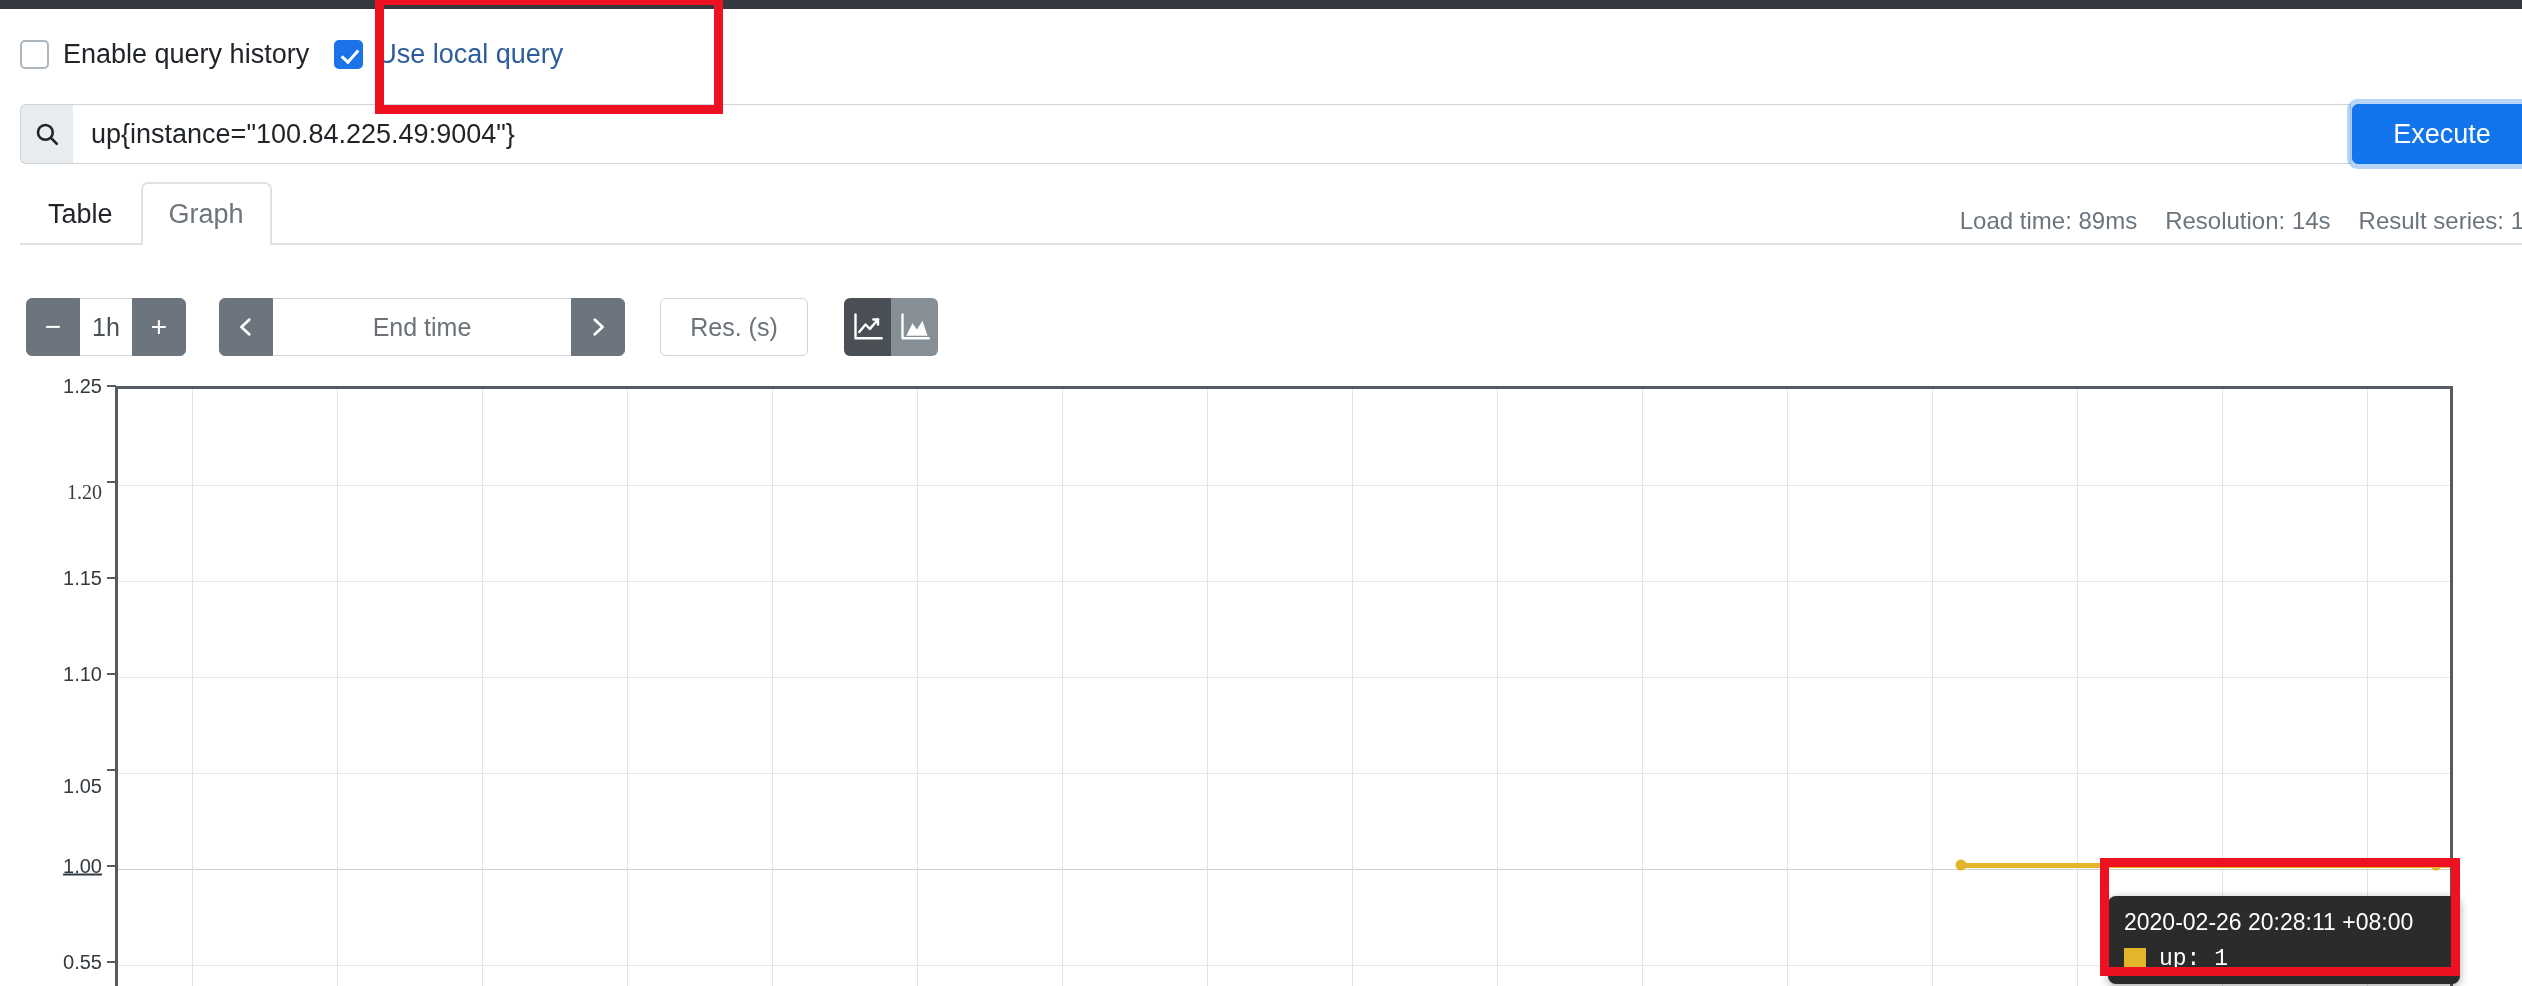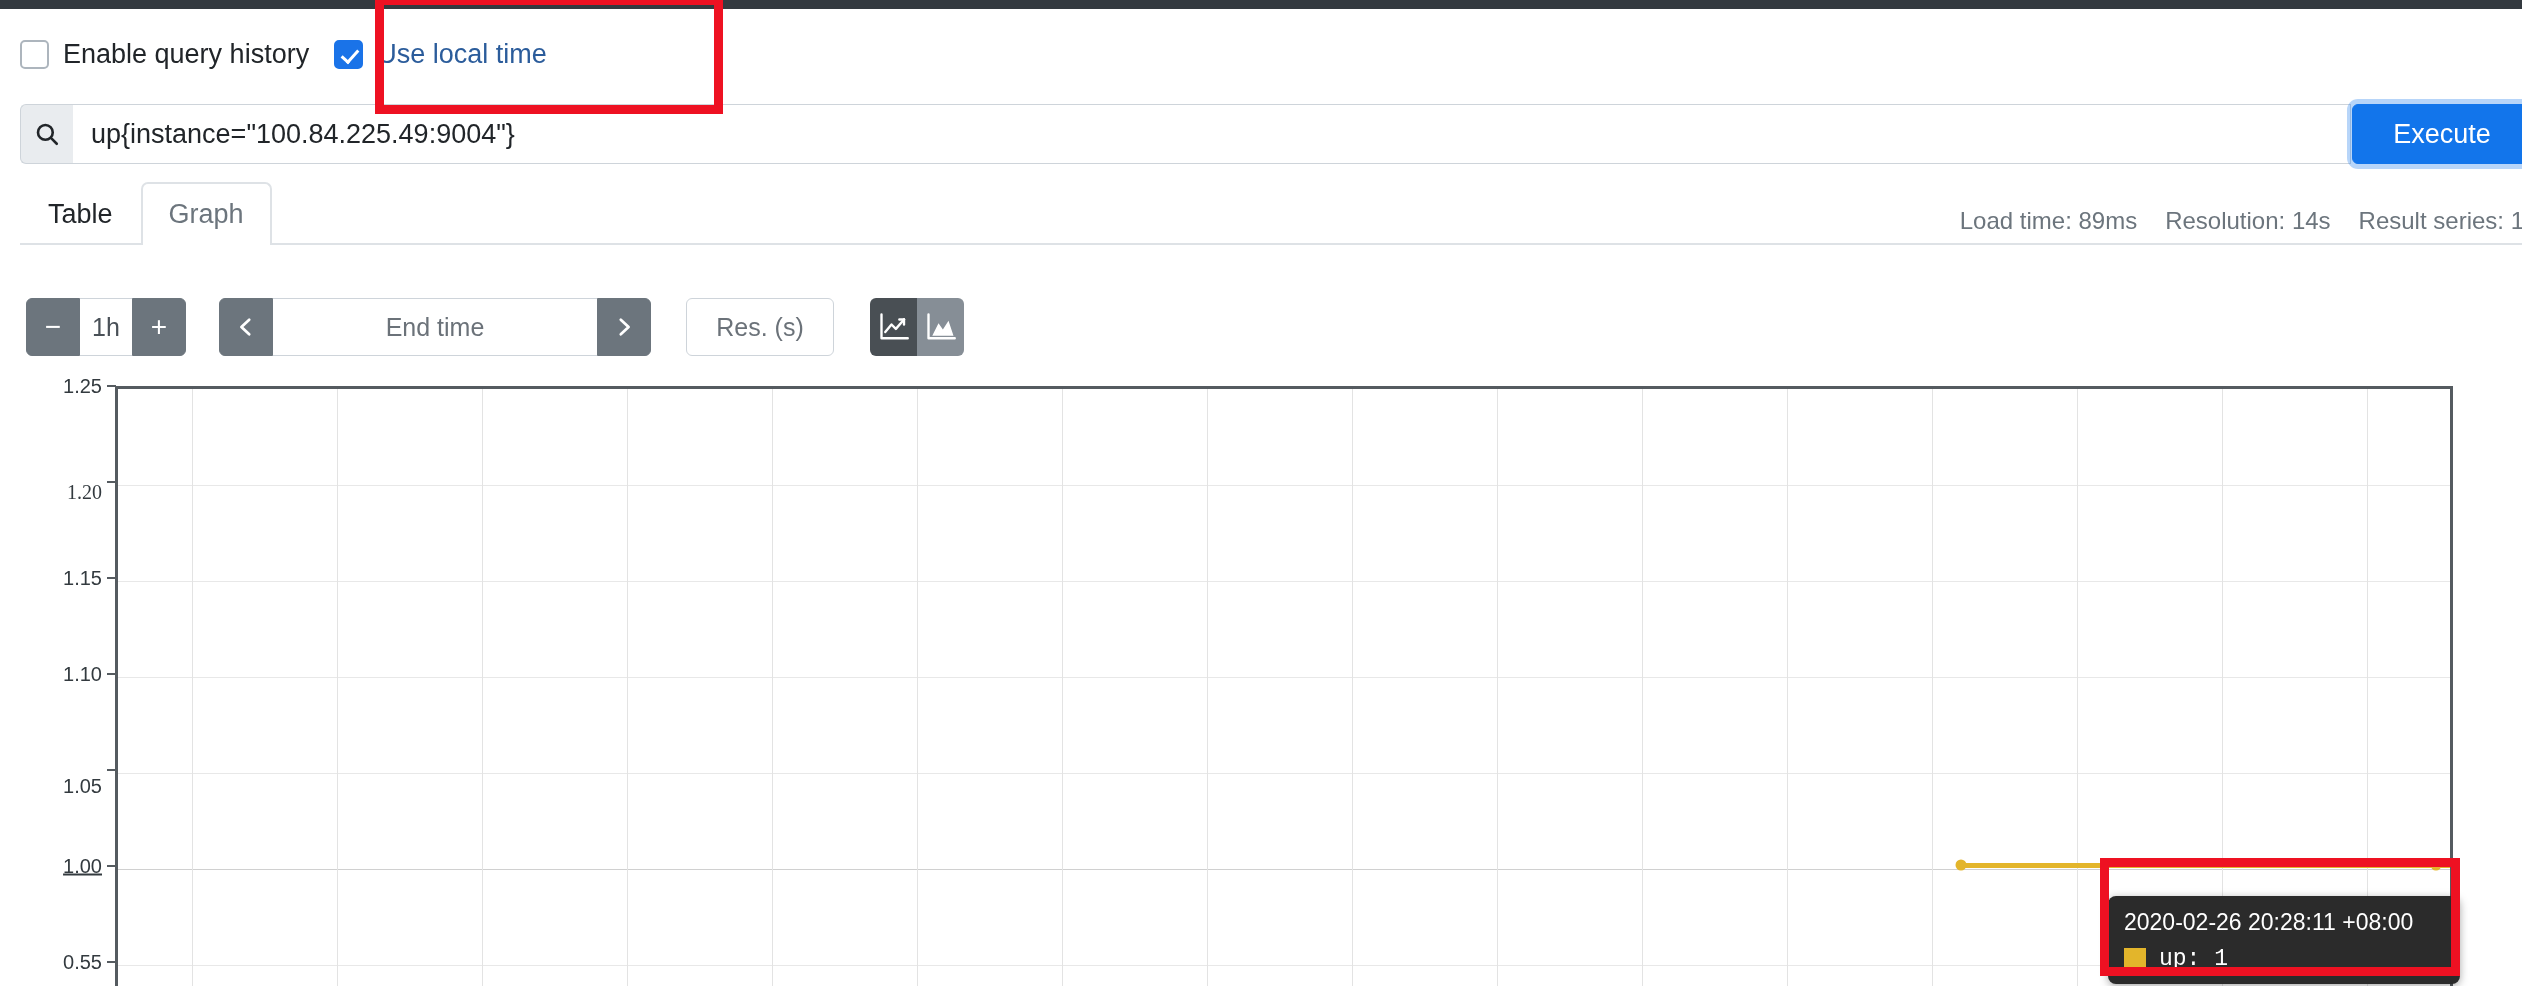--- a/index.html
+++ b/index.html
@@ -230,21 +230,21 @@
     width: 288px;
     border: 1px solid #ced4da;
     border-left: none;
     border-right: none;
     text-align: center;
     font-size: 25px;
     font-family: "Liberation Sans", sans-serif;
     color: #495057;
     background: #ffffff;
     outline: none;
-    padding: 18px;
+    padding: 5px;
   }
   .endtime-input::placeholder { color: #6b7279; opacity: 1; }
   .res-input {
     margin-left: 35px;
     width: 148px;
     height: 58px;
     border: 1px solid #ced4da;
     border-radius: 6px;
     text-align: center;
     font-size: 25px;
@@ -384,21 +384,21 @@
 
 <div class="navbar-strip"></div>
 
 <div class="checkbox-row">
   <div class="form-check history">
     <div class="cb-box unchecked"></div>
     <span class="cb-label dark">Enable query history</span>
   </div>
   <div class="form-check localtime">
     <div class="cb-box checked"></div>
-    <span class="cb-label blue">Use local time</span>
+    <span class="cb-label blue">Use local query</span>
   </div>
 </div>
 
 <div class="annot" id="annot-localtime"></div>
 
 <div class="query-row">
   <div class="search-addon">
     <svg width="26" height="26" viewBox="0 0 24 24" fill="none" stroke="#212529" stroke-width="2.4" stroke-linecap="round">
       <circle cx="10.5" cy="10.5" r="6.8"></circle>
       <line x1="15.6" y1="15.6" x2="21" y2="21"></line>

